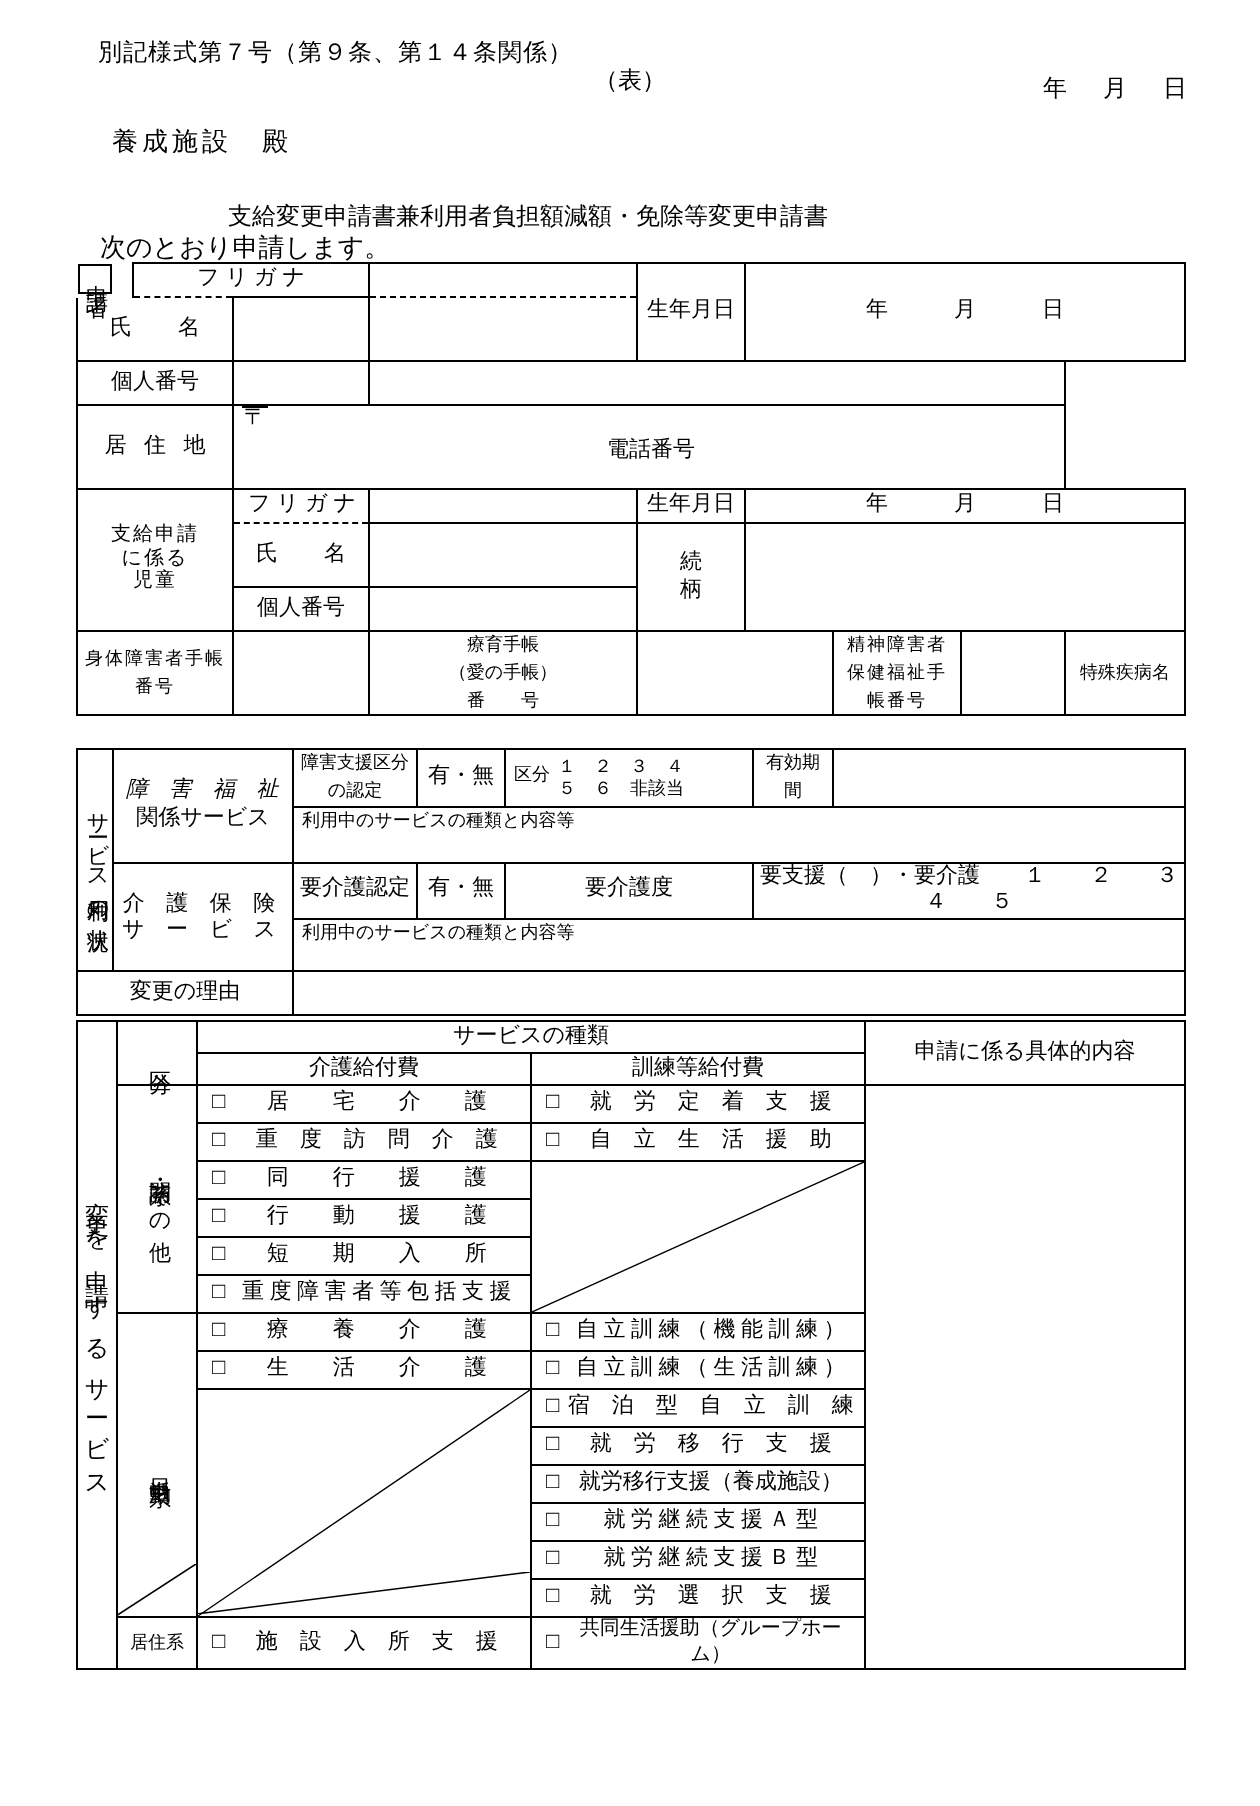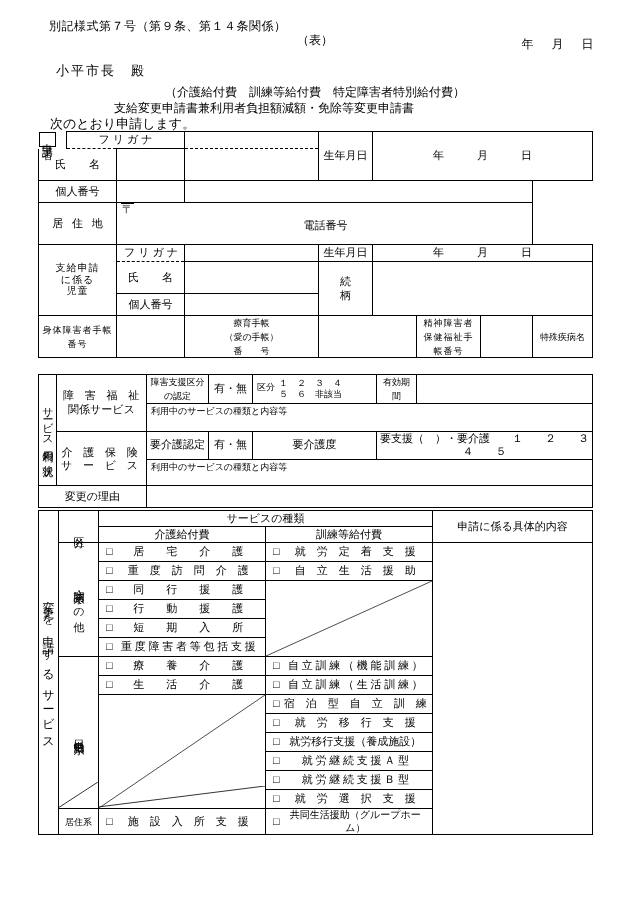--- a/index.html
+++ b/index.html
@@ -89,22 +89,21 @@
 
 <div class="page">
 
   <div class="hdr-form-no">別記様式第７号（第９条、第１４条関係）</div>
   <div class="hdr-omote">（表）</div>
   <div class="hdr-date">
     <span>年</span>
     <span>月</span>
     <span>日</span>
   </div>
-  <div class="hdr-mayor">小平市長　殿</div>
-  <div class="hdr-kind">（介護給付費　訓練等給付費　特定障害者特別給付費）</div>
+  <div class="hdr-mayor">養成施設　殿</div>
   <div class="hdr-title">支給変更申請書兼利用者負担額減額・免除等変更申請書</div>
   <div class="hdr-lead">次のとおり申請します。</div>
 
   <table class="tbl" style="left:38px;top:131px;width:554px;">
     <colgroup>
       <col style="width:28px">
         <col style="width:50px">
         <col style="width:68px">
       <col style="width:134px">
         <col style="width:54px">
@@ -206,21 +205,21 @@
         <col style="width:40px">
         <col style="width:176px">
     </colgroup>
 
     <tbody>
         <tr style="height:26px;">
       <td rowspan="4">
         <span class="vert-tight">サービス利用の状況</span>
       </td>
       <td rowspan="2">
-        <span class="sp2" style="letter-spacing:4px;">障 害 福 祉</span><br><span>関係サービス</span>
+        <span class="sp2" style="letter-spacing:4px;font-style:italic;">障 害 福 祉</span><br><span>関係サービス</span>
       </td>
       <td class="two-line">
         <span class="sm" style="letter-spacing:0;">障害支援区分の認定</span>
       </td>
       <td><span>有・無</span></td>
       <td class="lft two-line">
         <span class="sm" style="float:left;padding-top:4px;">区分</span>
         <span class="sm" style="display:block;margin-left:22px;">１　２　３　４</span>
         <span class="sm" style="display:block;margin-left:22px;">５　６　非該当</span>
       </td>

